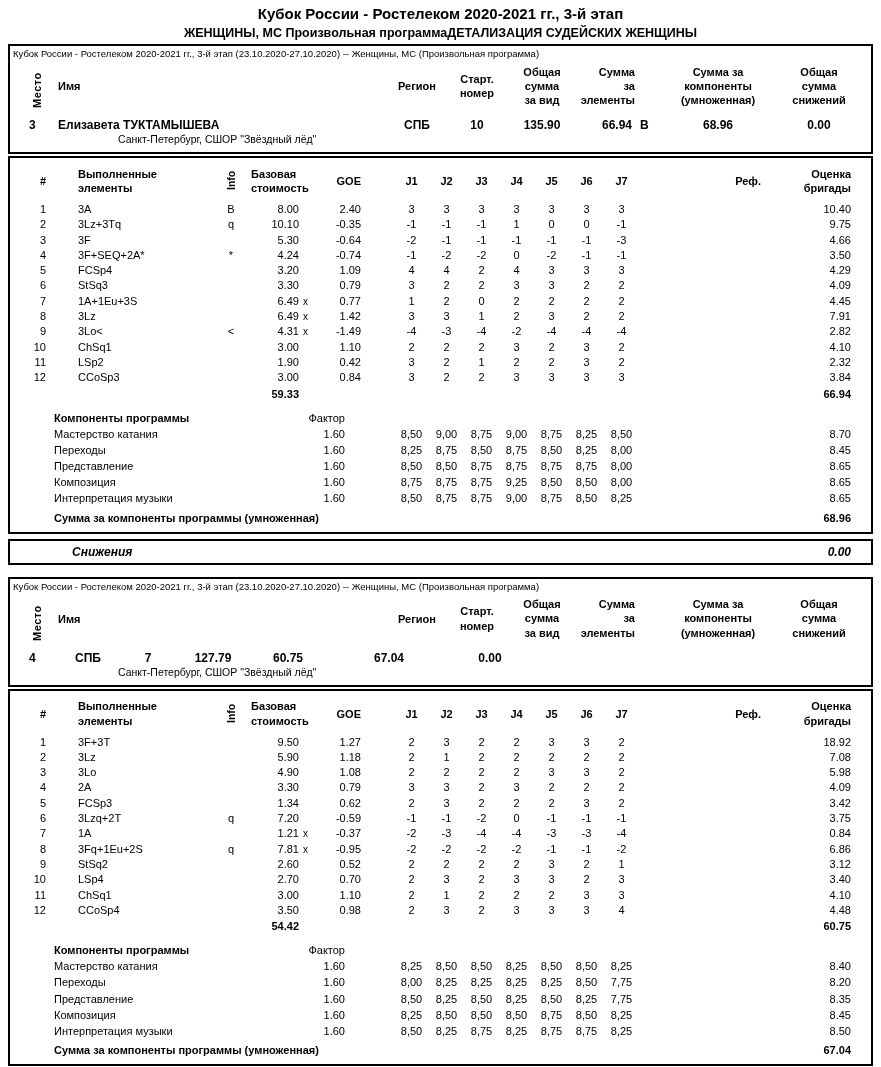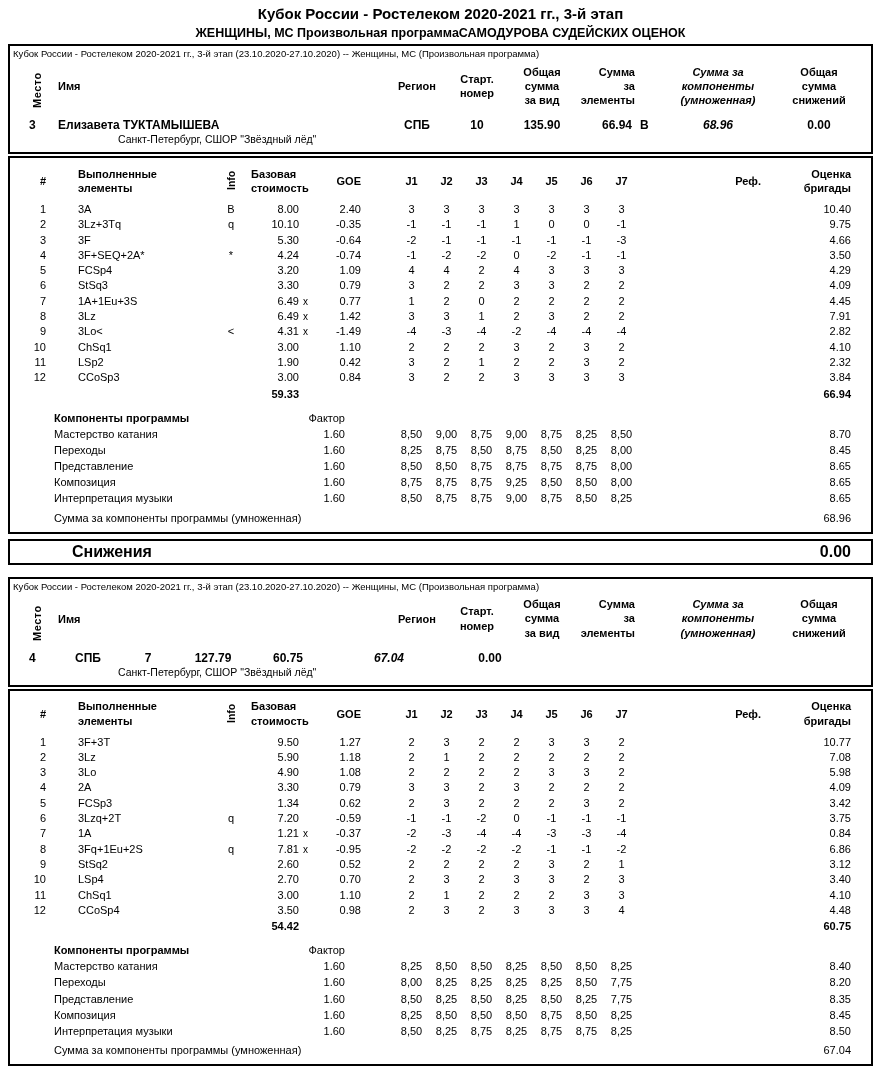--- a/index.html
+++ b/index.html
@@ -20,21 +20,21 @@
   .club-row { padding:1px 12px 7px 108px; font-size:10.5px; }
 
   .s-place   { width:36px; flex:none; }
   .s-name    { flex:1; text-align:left; }
   .s-region  { width:60px; flex:none; text-align:center; }
   .s-start   { width:60px; flex:none; text-align:center; }
   .s-segment { width:70px; flex:none; text-align:center; }
   .s-elems   { width:80px; flex:none; text-align:right; display:flex; justify-content:flex-end; }
   .s-elems .val { width:55px; text-align:right; }
   .s-elems .bflag { width:25px; text-align:left; padding-left:8px; }
-  .s-comp    { width:122px; flex:none; text-align:center;font-style:italic; }
+  .s-comp    { width:122px; flex:none; text-align:center; }
   .s-ded     { width:80px; flex:none; text-align:center; }
   .sum-head .s-elems { display:block; padding-right:22px; }
   .pre { white-space:pre-line; line-height:1.3; }
   .vlabel {
     display:inline-block; writing-mode:vertical-rl; transform:rotate(180deg);
     font-weight:bold; font-size:11px; height:46px; margin-left:9px; letter-spacing:.5px;
   }
   .s-place .rank { padding-left:7px; }
 
   .ebox { margin:2px 8px 0 8px; border:2px solid #000; padding:2px 20px 5px 12px; }
@@ -62,38 +62,38 @@
   .t-base { width:48px; flex:none; text-align:right; }
   .t-fill { flex:1; }
   .t-score { width:90px; flex:none; text-align:right; }
 
   .comp-head { display:flex; font-size:11px; font-weight:bold; margin-top:7px; line-height:16px; }
   .comp-head .c-factor { font-weight:normal; }
   .c-label  { width:229px; flex:none; padding-left:32px; }
   .c-factor { width:110px; flex:none; text-align:right; padding-right:16px; }
   .comp-row { display:flex; font-size:11px; line-height:16.2px; }
   .comp-row .c-factor { }
-  .comp-sum { display:flex; font-size:11px; font-weight:normal; line-height:18px; margin-top:2px; }
+  .comp-sum { display:flex; font-size:11px; font-weight:bold; line-height:18px; margin-top:2px; }
   .cs-label { flex:1; padding-left:32px; }
 
   .dbox { margin:5px 8px 0 8px; border:2px solid #000; padding:0 20px 0 12px; }
-  .ded-row { display:flex; font-size:16px; font-weight:bold; line-height:22px; }
+  .ded-row { display:flex; font-size:12px; font-weight:bold; line-height:22px;font-style:italic; }
   .ded-label { flex:1; padding-left:50px; }
   .ded-score { width:90px; flex:none; text-align:right; }
 
   .footnote { margin:3px 8px 0 10px; font-size:8px; color:#000; white-space:nowrap; }
   .section-gap { height:12px; }
 </style>
 </head>
 <body>
 
 <div class="page-title">Кубок России - Ростелеком 2020-2021 гг., 3-й этап</div>
 <div class="page-subtitle">
   <span>ЖЕНЩИНЫ, МС Произвольная программа</span>
-  <span>САМОДУРОВА СУДЕЙСКИХ ОЦЕНОК</span>
+  <span>ДЕТАЛИЗАЦИЯ СУДЕЙСКИХ ЖЕНЩИНЫ</span>
 </div>
 
 <div>
   <div class="sbox">
     <div class="event-line">Кубок России - Ростелеком 2020-2021 гг., 3-й этап (23.10.2020-27.10.2020)  --  Женщины, МС  (Произвольная программа)</div>
     <div class="sum-head">
       <span class="s-place"><span class="vlabel">Место</span></span>
       <span class="s-name">Имя</span>
       <span class="s-region">Регион</span>
       <span class="s-start pre">Старт.
@@ -554,21 +554,21 @@
     <span class="r-goe">1.27</span>
     <span class="r-sp"></span>
     <span class="r-j">2</span>
     <span class="r-j">3</span>
     <span class="r-j">2</span>
     <span class="r-j">2</span>
     <span class="r-j">3</span>
     <span class="r-j">3</span>
     <span class="r-j">2</span>
     <span class="r-ref"></span>
-    <span class="r-score">10.77</span>
+    <span class="r-score">18.92</span>
   </div>
 
   <div class="row">
     <span class="r-num">2</span>
     <span class="r-name">3Lz</span>
     <span class="r-info"></span>
     <span class="r-base">5.90</span>
     <span class="r-x"></span>
     <span class="r-goe">1.18</span>
     <span class="r-sp"></span>

